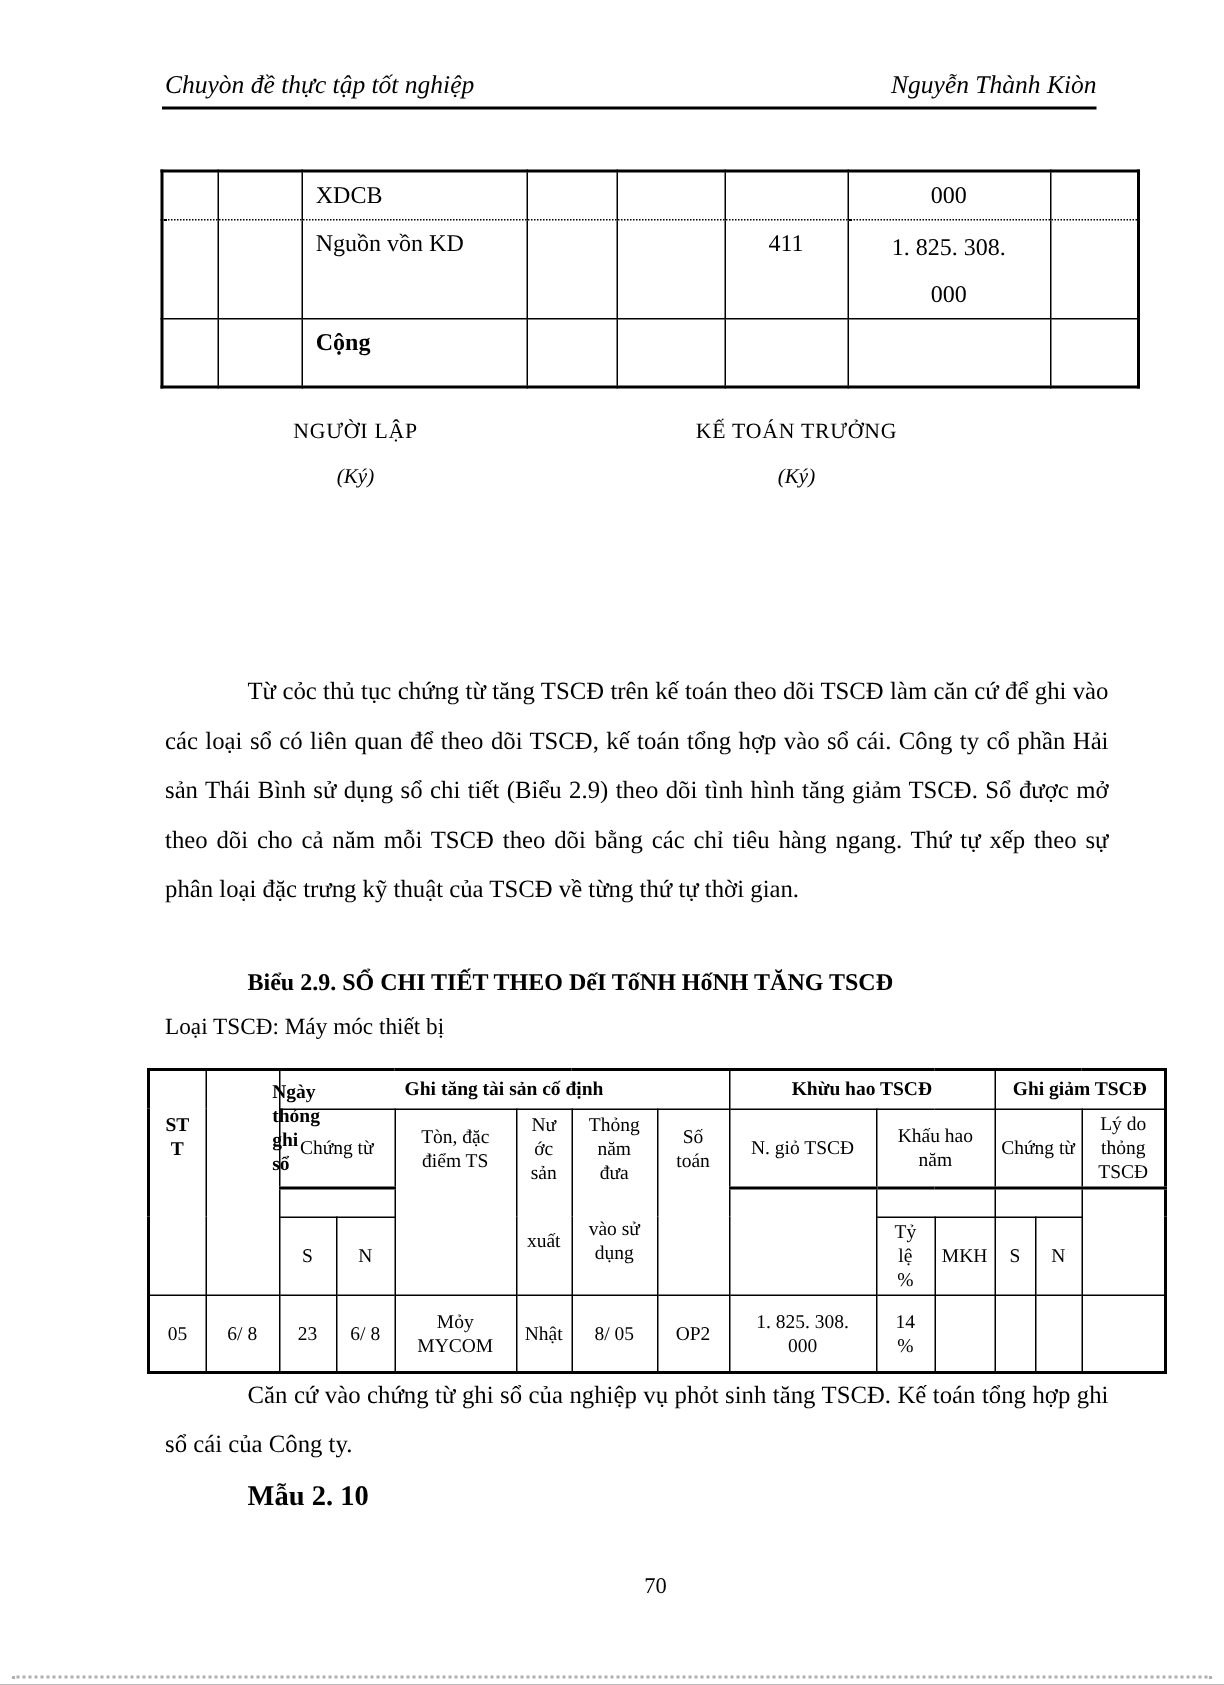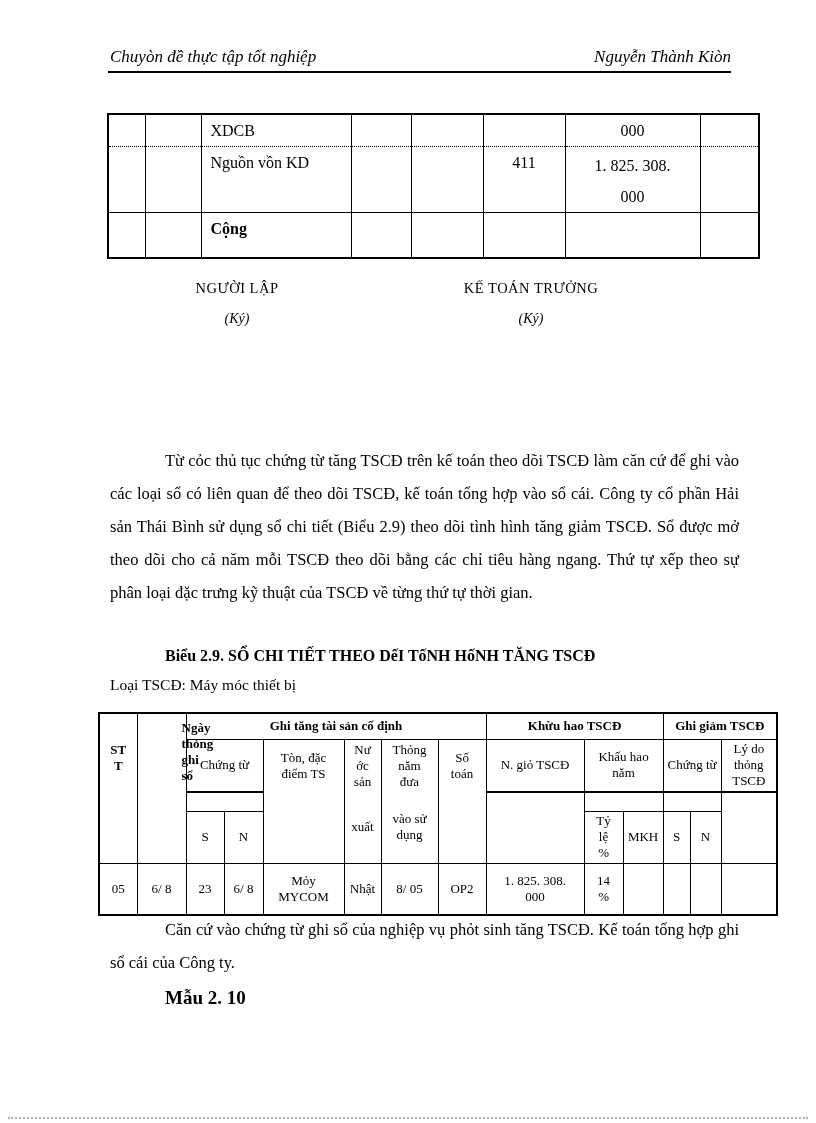--- a/index.html
+++ b/index.html
@@ -220,15 +220,16 @@
       <td></td>
       <td></td>
     </tr>
   </tbody>
     </table>
 
   <div class="para para2">Căn cứ vào chứng từ ghi sổ của nghiệp vụ phỏt sinh tăng TSCĐ. Kế toán tổng hợp ghi sổ cái của Công ty.</div>
 
   <div class="mau">Mẫu 2. 10</div>
 
+  <div class="page-num">70</div>
   <div class="footer-rule"></div>
 
 </div>
 
 </body></html>

